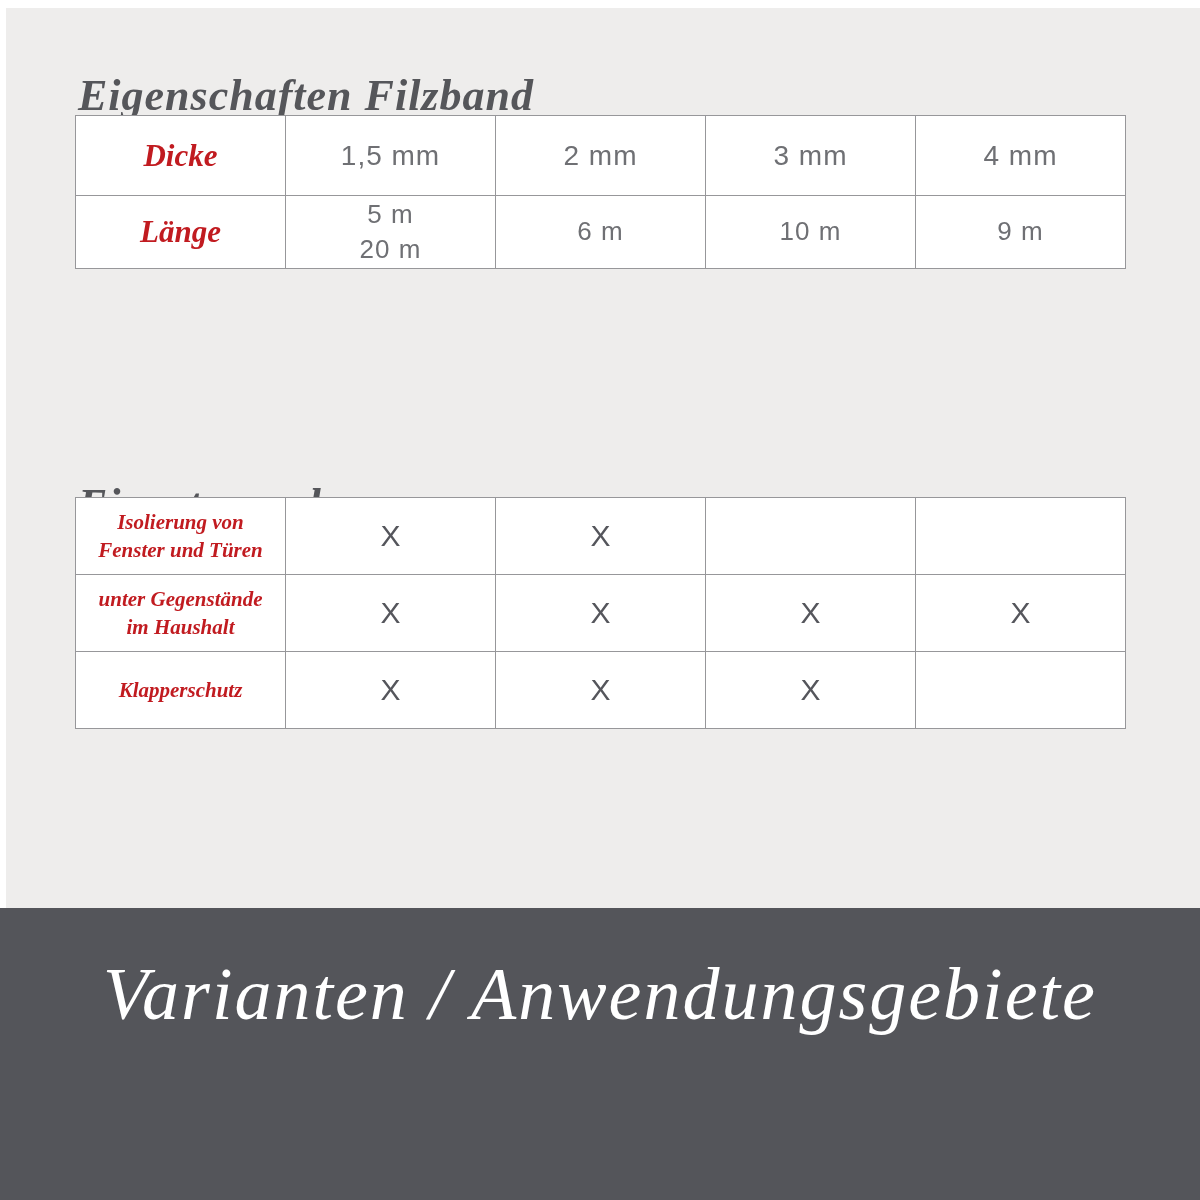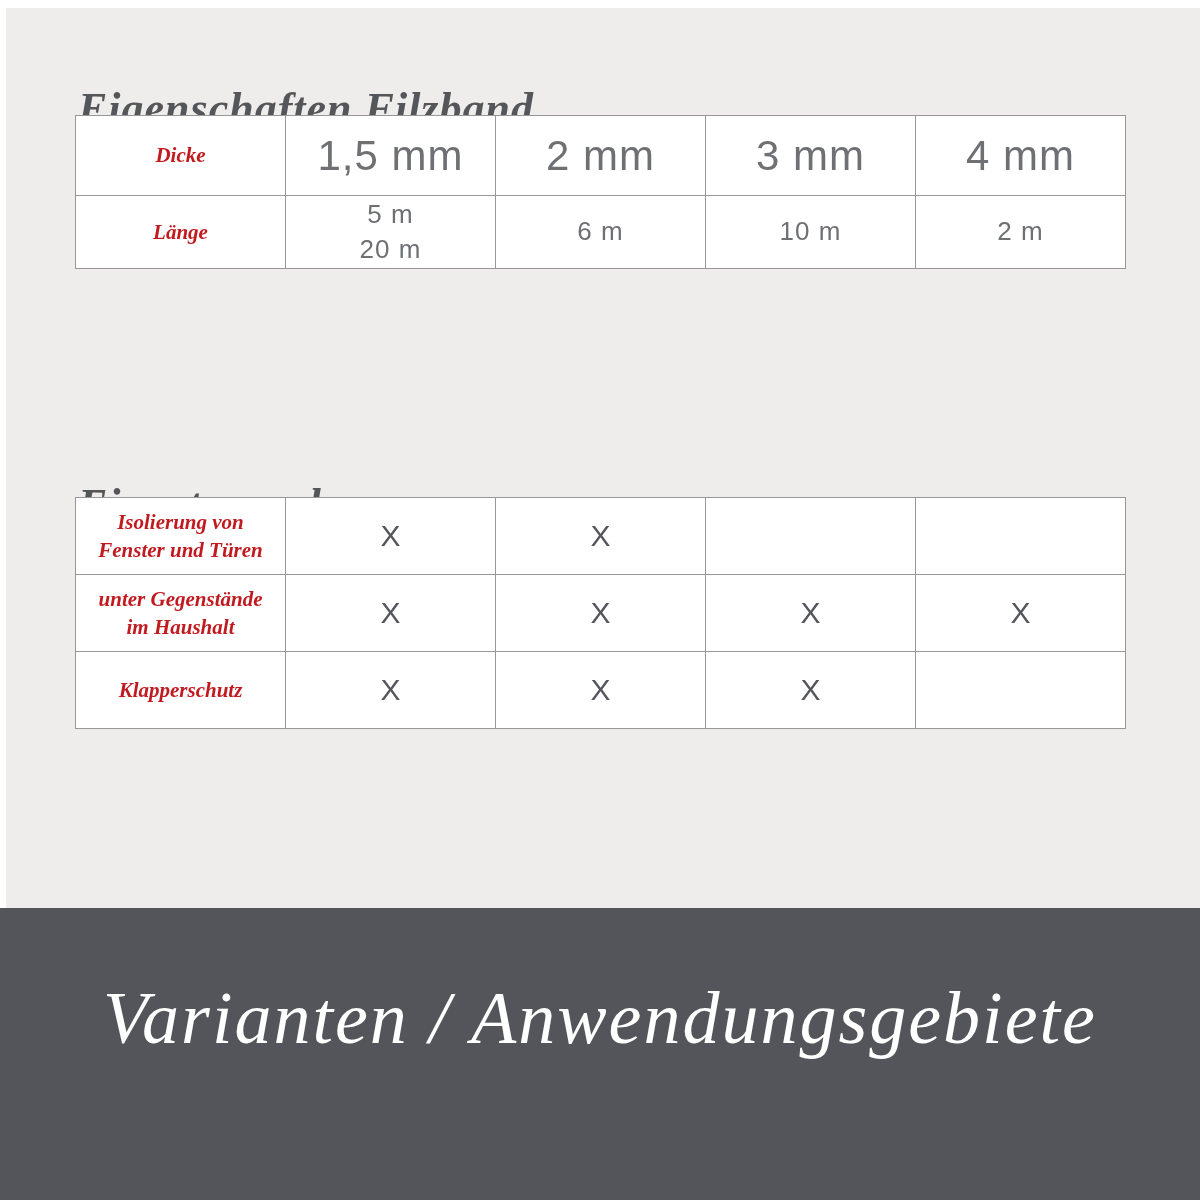--- a/index.html
+++ b/index.html
@@ -12,61 +12,61 @@
   .edge-top{position:absolute;top:0;left:0;width:1200px;height:8px;background:#ffffff;}
   .edge-left{position:absolute;top:0;left:0;width:6px;height:908px;background:#ffffff;}
 
   .section-title{
     position:absolute;left:78px;
     font-family:"Liberation Serif","DejaVu Serif",serif;
     font-style:italic;font-weight:700;
     font-size:44px;color:#55565a;letter-spacing:1px;
     white-space:nowrap;
   }
-  #props-title{top:54px;}
+  #props-title{top:41px;}
   #uses-title{top:442px;}
 
   table{border-collapse:collapse;position:absolute;left:75px;table-layout:fixed;}
   #props-table{top:115px;}
   #uses-table{top:497px;}
   td{
     border:1px solid #97979a;background:#ffffff;
     text-align:center;vertical-align:middle;padding:0;
   }
   #props-table tr:nth-child(1){height:80px;}
   #props-table tr:nth-child(2){height:73px;}
   #props-table tr:nth-child(3){height:78px;}
   #props-table tr:nth-child(4){height:68px;}
   #uses-table tr{height:77px;}
 
   .row-label{
     font-family:"Liberation Serif","DejaVu Serif",serif;
     font-style:italic;font-weight:700;color:#c11b20;
   }
-  #props-table .row-label{font-size:21px;}
+  #props-table .row-label{font-size:31px;}
   #uses-table .row-label{font-size:21px;line-height:1.35;white-space:pre-line;}
 
-  .thick-val{font-size:42px;color:#6f7074;letter-spacing:1px;}
+  .thick-val{font-size:28px;color:#6f7074;letter-spacing:1px;}
   .multi-val{font-size:26px;color:#6f7074;line-height:1.2;white-space:pre-line;letter-spacing:2px;}
   .len-val{font-size:26px;color:#6f7074;line-height:1.35;white-space:pre-line;letter-spacing:1px;}
   .mark{font-size:30px;color:#55565c;}
 
   .swatch{display:inline-block;width:34px;height:34px;vertical-align:middle;}
   .swatch + .swatch{margin-left:24px;}
   .swatch-white{width:31px;height:31px;border:2px solid #4b4b4f;background:#ffffff;}
 
   .banner{
     position:absolute;left:0;top:908px;width:1200px;height:292px;
     background:#54555a;
   }
   .banner-title{
     font-family:"Liberation Serif","DejaVu Serif",serif;
     font-style:italic;font-weight:400;
     color:#ffffff;font-size:74px;letter-spacing:2px;
-    text-align:center;margin-top:68px;white-space:nowrap;
+    text-align:center;margin-top:44px;white-space:nowrap;
   }
 </style>
 </head>
 <body>
 
 <div class="edge-top"></div>
 <div class="edge-left"></div>
 
 <h1 id="props-title" class="section-title">Eigenschaften Filzband</h1>
 
@@ -85,21 +85,21 @@
     <td class="thick-val">2 mm</td>
     <td class="thick-val">3 mm</td>
     <td class="thick-val">4 mm</td>
   </tr>
   <tr>
     <td class="row-label">Länge</td>
     <td class="len-val">5 m
 20 m</td>
     <td class="len-val">6 m</td>
     <td class="len-val">10 m</td>
-    <td class="len-val">2 m</td>
+    <td class="len-val">9 m</td>
   </tr>
 </tbody>
   </table>
 
 <h2 id="uses-title" class="section-title">Einsatzzwecke</h2>
 
 <table id="uses-table">
   <colgroup>
     <col style="width:210px">
       <col style="width:210px">

